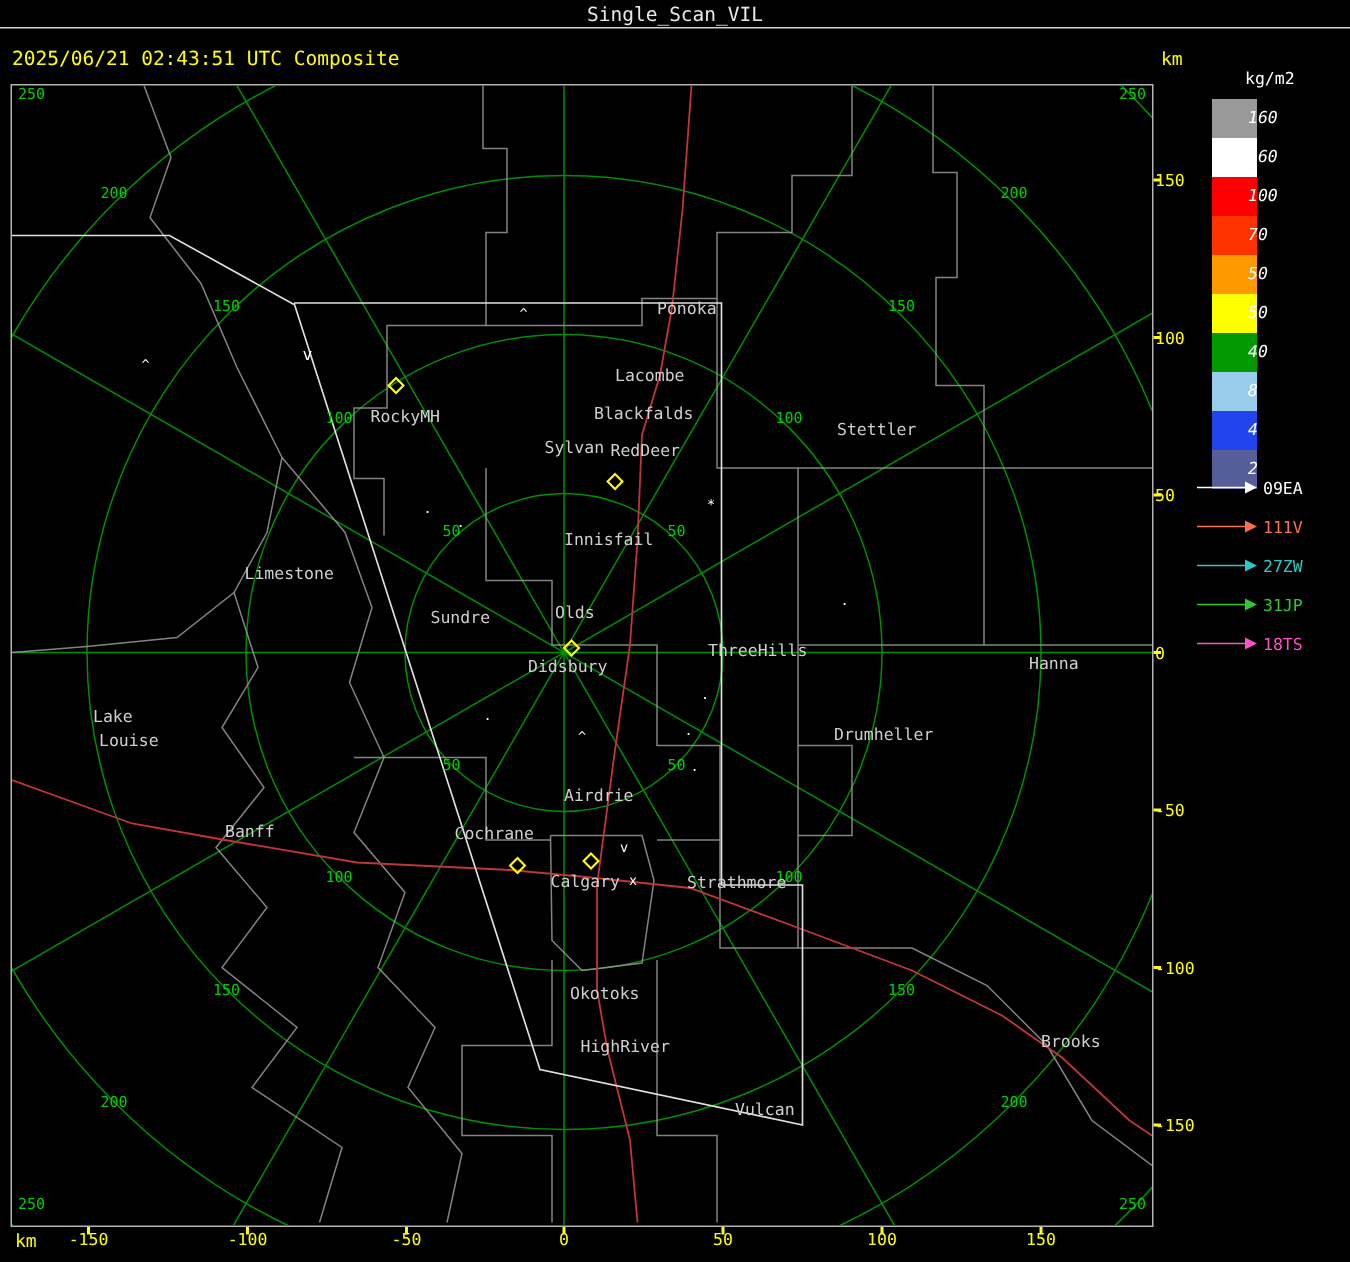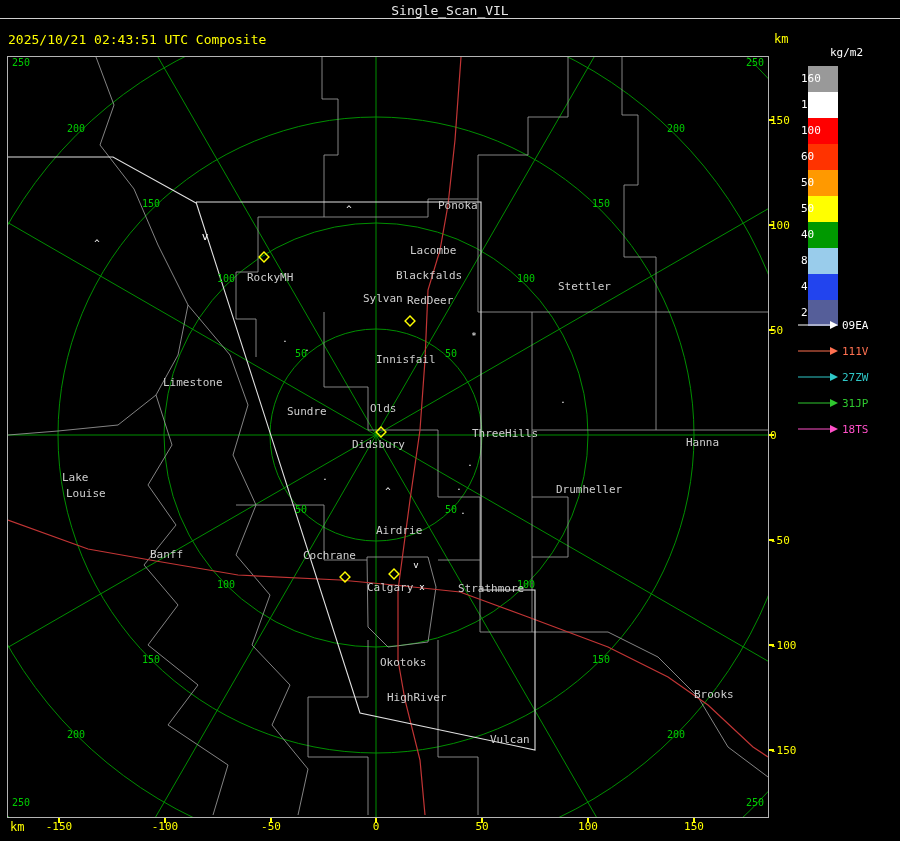--- a/index.html
+++ b/index.html
@@ -10,41 +10,41 @@
   .timestamp{top:32px;left:8px;color:#ffff00;font-size:13px;white-space:pre;}
   .unit{color:#ffff00;font-size:12px;}
   .km-top{top:32px;left:774px;}
   .km-bottom{top:820px;left:10px;}
   .map-frame{top:56px;left:7px;width:760px;height:760px;border:1px solid #b4b4b4;background:#000;}
   .ytick{left:770px;width:34px;color:#ffff00;font-size:11px;text-align:left;}
   .xtick{top:820px;width:44px;color:#ffff00;font-size:11px;text-align:center;}
   .tickmark{background:#ffff00;}
   .cb-unit{top:46px;left:830px;color:#ffffff;font-size:11px;}
   .cb-box{left:808px;width:30px;height:26px;}
-  .cb-label{left:801px;color:#ffffff;font-size:11px;}
+  .cb-label{left:832px;color:#ffffff;font-size:11px;font-style:italic;}
   svg text{font-family:"DejaVu Sans Mono",monospace;}
   .ring{fill:none;stroke:#008f00;stroke-width:1;}
   .spoke{stroke:#008f00;stroke-width:1;}
   .rlabel{fill:#00cc00;font-size:10px;}
   .county{fill:none;stroke:#9a9a9a;stroke-width:1;opacity:.85;}
   .road{fill:none;stroke:#c23535;stroke-width:1.2;}
   .cover{fill:none;stroke:#e0e0e0;stroke-width:1.1;}
   .city{fill:#cfcfcf;font-size:11px;}
   .site{fill:none;stroke:#ffff00;stroke-width:1.4;}
   .pm{fill:#ffffff;font-size:9px;text-anchor:middle;}
   .pm-big{fill:#ffffff;font-size:11px;text-anchor:middle;}
   .arrow-label{font-size:11px;}
 </style>
 </head>
 <body>
 
 <div class="abs title">Single_Scan_VIL</div>
 <div class="abs sep"></div>
 
-<div class="abs timestamp">2025/10/21 02:43:51 UTC Composite</div>
+<div class="abs timestamp">2025/06/21 02:43:51 UTC Composite</div>
 <div class="abs unit km-top">km</div>
 
 <div class="abs map-frame">
 <svg width="760" height="760" viewBox="0 0 760 760">
 
   <g>
     <circle class="ring" cx="368" cy="378" r="106"></circle>
     <circle class="ring" cx="368" cy="378" r="212"></circle>
     <circle class="ring" cx="368" cy="378" r="318"></circle>
     <circle class="ring" cx="368" cy="378" r="424"></circle>
@@ -214,21 +214,21 @@
 <div class="abs cb-box" style="top: 170px; background: rgb(255, 153, 0);"></div>
 <div class="abs cb-box" style="top: 196px; background: rgb(255, 255, 0);"></div>
 <div class="abs cb-box" style="top: 222px; background: rgb(0, 153, 0);"></div>
 <div class="abs cb-box" style="top: 248px; background: rgb(153, 204, 235);"></div>
 <div class="abs cb-box" style="top: 274px; background: rgb(34, 68, 238);"></div>
 <div class="abs cb-box" style="top: 300px; background: rgb(85, 94, 153);"></div>
 
 <div class="abs cb-label" style="top:72px">160</div>
 <div class="abs cb-label" style="top:98px">160</div>
 <div class="abs cb-label" style="top:124px">100</div>
-<div class="abs cb-label" style="top:150px">60</div>
+<div class="abs cb-label" style="top:150px">70</div>
 <div class="abs cb-label" style="top:176px">50</div>
 <div class="abs cb-label" style="top:202px">50</div>
 <div class="abs cb-label" style="top:228px">40</div>
 <div class="abs cb-label" style="top:254px">8</div>
 <div class="abs cb-label" style="top:280px">4</div>
 <div class="abs cb-label" style="top:306px">2</div>
 
 <svg class="abs" style="left:794px;top:312px" width="106" height="132">
   <g>
     <line x1="4" y1="13" x2="36" y2="13" stroke="#ffffff"></line>

